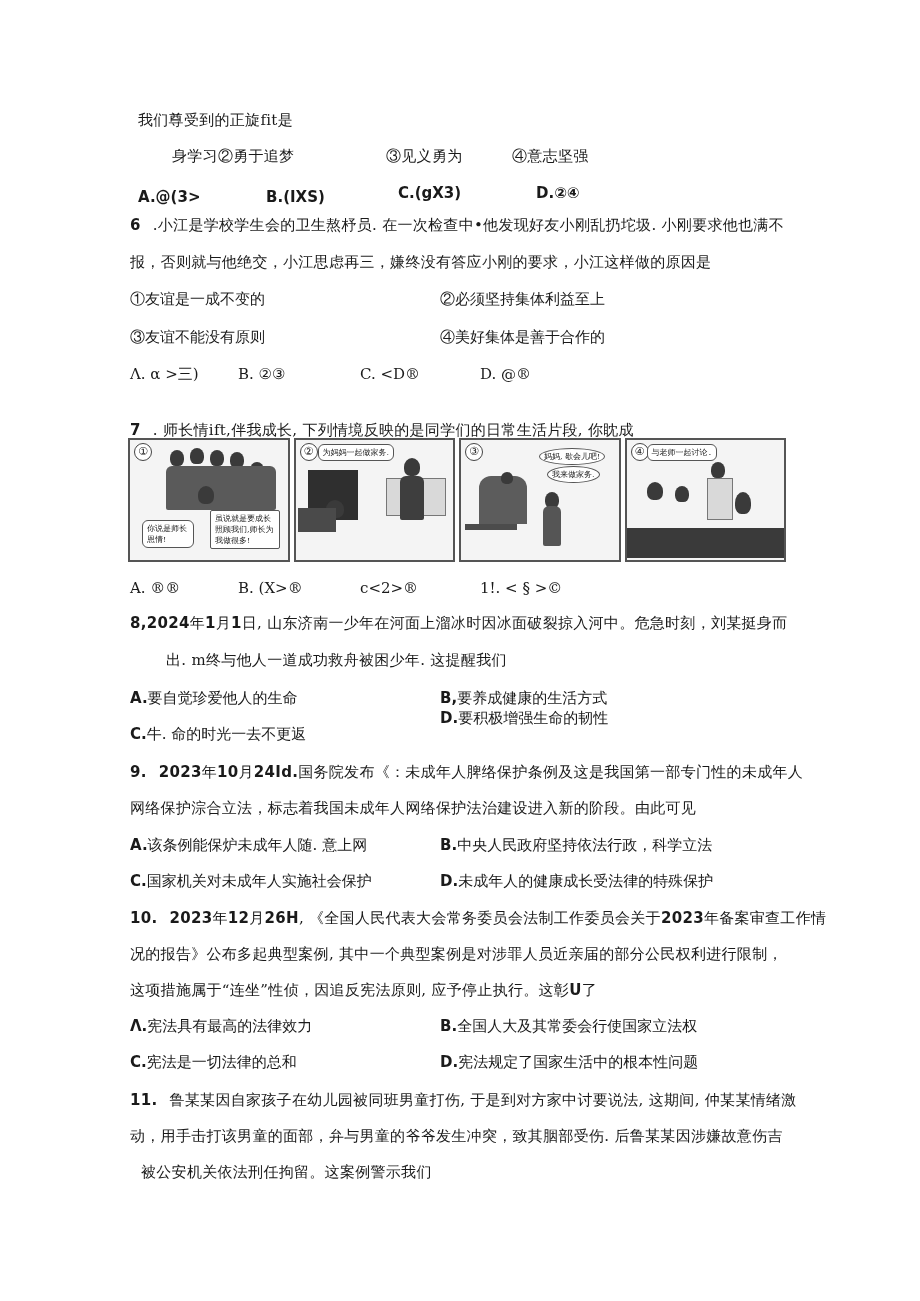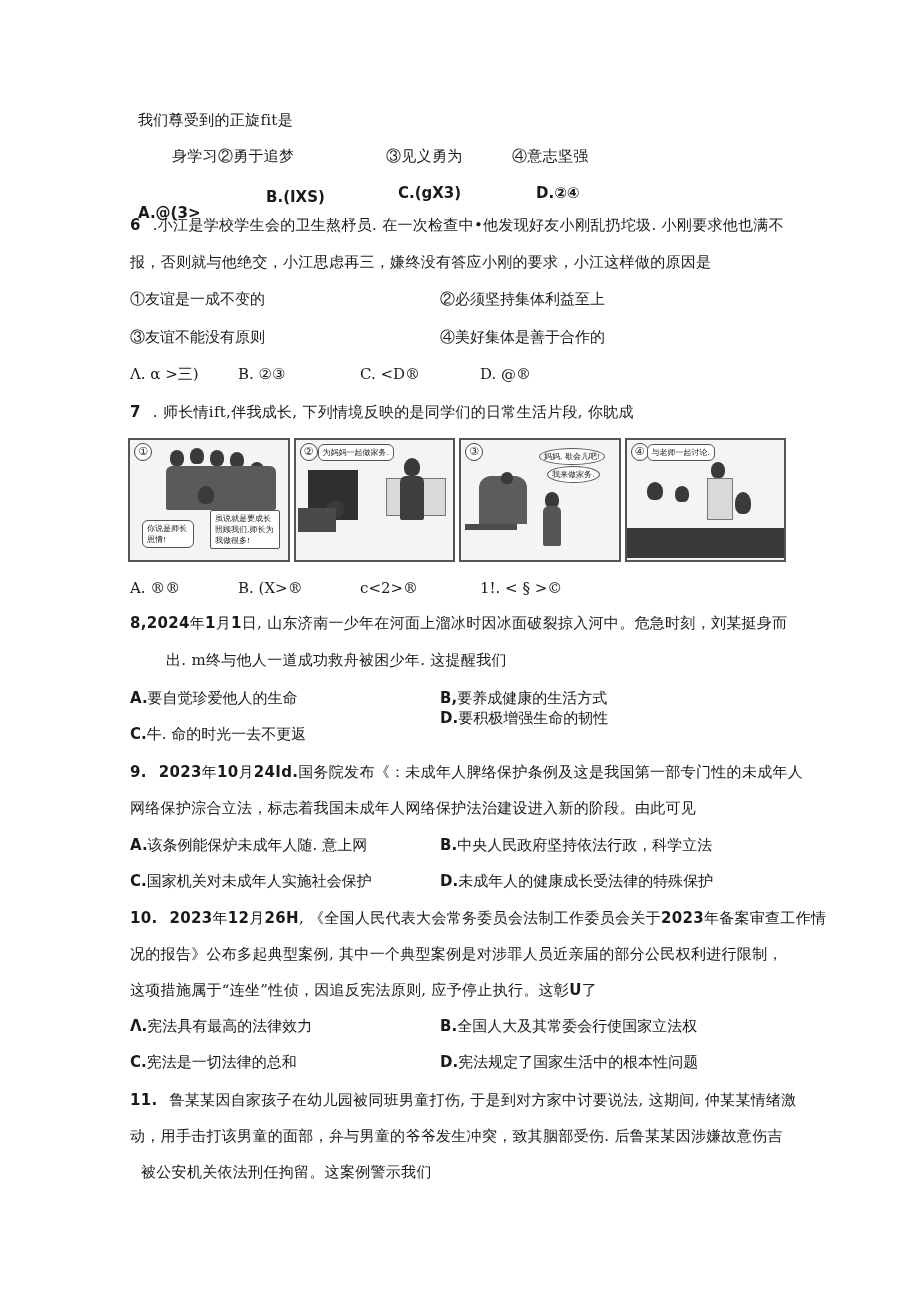--- a/index.html
+++ b/index.html
@@ -24,42 +24,42 @@
 
 <div class="line" style="left:138px; top:110px;">
   <span>我们尊受到的正旋fit是</span>
 </div>
 <div class="line" style="left:172px; top:146px; width:600px;">
   <span>身学习②勇于追梦</span>
   <span style="position:absolute; left:214px;">③见义勇为</span>
   <span style="position:absolute; left:340px;">④意志坚强</span>
 </div>
 <div>
-  <span class="opt b" style="left:138px; top:187px;margin-top:16px;">A.@(3&gt;</span>
+  <span class="opt b" style="left:138px; top:187px;">A.@(3&gt;</span>
   <span class="opt b" style="left:266px; top:187px;">B.(IXS)</span>
   <span class="opt b" style="left:398px; top:183px;">C.(gX3)</span>
   <span class="opt b" style="left:536px; top:183px;">D.②④</span>
 </div>
 
 <div class="line" style="top:215px;">
   <span class="qnum">6</span><span>.小江是学校学生会的卫生熬杼员. 在一次检查中•他发现好友小刚乱扔坨圾. 小刚要求他也满不</span>
 </div>
 <div class="line" style="top:252px;">
   <span>报，否则就与他绝交，小江思虑再三，嫌终没有答应小刚的要求，小江这样做的原因是</span>
 </div>
 <span class="opt" style="left:130px; top:289px;">①友谊是一成不变的</span>
 <span class="opt" style="left:440px; top:289px;text-align:right;">②必须坚持集体利益至上</span>
 <span class="opt" style="left:130px; top:327px;">③友谊不能没有原则</span>
 <span class="opt" style="left:440px; top:327px;">④美好集体是善于合作的</span>
 <span class="opt" style="left:130px; top:364px;">Λ. α &gt;三)</span>
 <span class="opt" style="left:238px; top:364px;">B. ②③</span>
 <span class="opt" style="left:360px; top:364px;">C. &lt;D®</span>
 <span class="opt" style="left:480px; top:364px;">D. @®</span>
 
-<div class="line" style="top:402px;">
+<div class="line" style="top:420px;">
   <span class="qnum">7</span><span>. 师长情ift,伴我成长, 下列情境反映的是同学们的日常生活片段, 你眈成</span>
 </div>
 
 <div class="cartoon">
   <div class="panel">
     <span class="num">①</span>
     <div class="fig" style="left:40px; top:10px; width:14px; height:16px;"></div>
     <div class="fig" style="left:60px; top:8px; width:14px; height:16px;"></div>
     <div class="fig" style="left:80px; top:10px; width:14px; height:16px;"></div>
     <div class="fig" style="left:100px; top:12px; width:14px; height:16px;"></div>
@@ -84,21 +84,21 @@
     <span class="bubble" style="left:78px; top:8px; border-radius:50%;">妈妈, 歇会儿吧!</span>
     <span class="bubble" style="left:86px; top:26px; border-radius:50%;">我来做家务.</span>
     <div class="furn" style="left:18px; top:36px; width:48px; height:48px; background:#5c5c5c; border-radius:12px 12px 0 0;"></div>
     <div class="fig" style="left:40px; top:32px; width:12px; height:12px;"></div>
     <div class="furn" style="left:4px; top:84px; width:52px; height:6px; background:#4c4c4c;"></div>
     <div class="fig" style="left:84px; top:52px; width:14px; height:16px;"></div>
     <div class="body" style="left:82px; top:66px; width:18px; height:40px; background:#555;"></div>
   </div>
   <div class="panel">
     <span class="num">④</span>
-    <span class="bubble" style="left:20px; top:4px;">与老师一起讨论.</span>
+    <span class="bubble" style="left:20px; top:4px;font-family:Liberation Mono, monospace;">与老师一起讨论.</span>
     <div class="fig" style="left:20px; top:42px; width:16px; height:18px;"></div>
     <div class="fig" style="left:48px; top:46px; width:14px; height:16px;"></div>
     <div class="fig" style="left:84px; top:22px; width:14px; height:16px;"></div>
     <div class="fig" style="left:108px; top:52px; width:16px; height:22px;"></div>
     <div class="light" style="left:80px; top:38px; width:24px; height:40px;"></div>
     <div class="furn" style="left:0px; top:88px; width:160px; height:30px; background:#3a3a3a;"></div>
   </div>
 </div>
 
 <span class="opt" style="left:130px; top:578px;">A. ®®</span>

